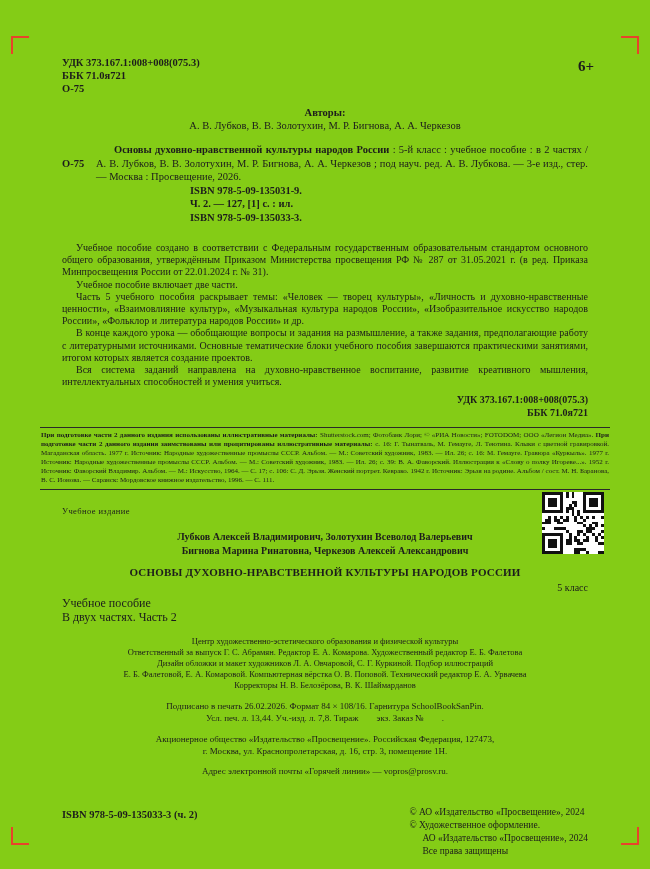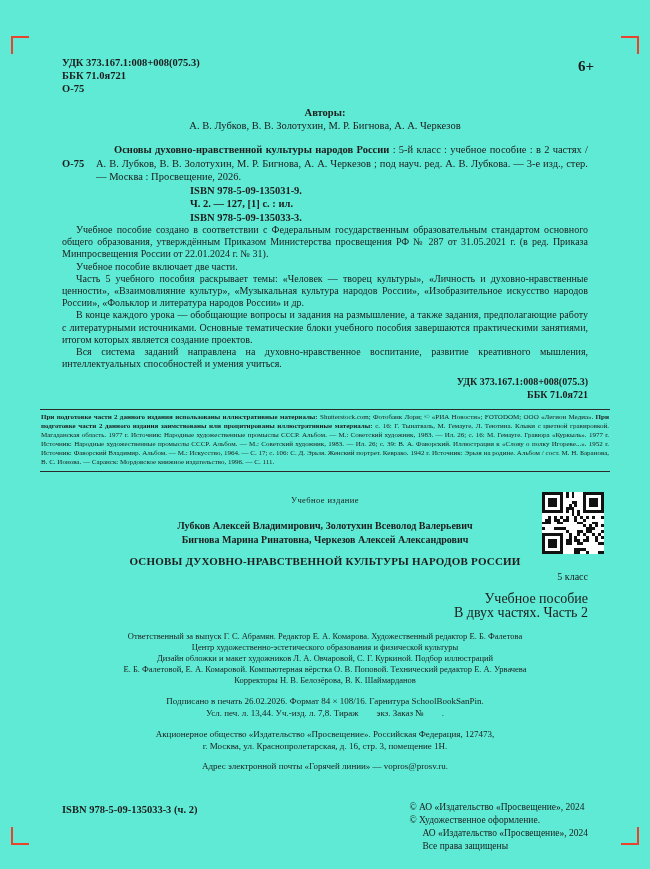--- a/index.html
+++ b/index.html
@@ -1,19 +1,19 @@
 <!DOCTYPE html>
 <html><head>
 <meta charset="utf-8">
 <style>
   html,body{margin:0;padding:0;background:#ffffff;}
   .page{
     position:relative;
     width:650px;height:869px;
-    background:#5eead4;
+    background:#84cc16;
     font-family:"Liberation Serif","DejaVu Serif",serif;
     color:#1c1c1c;
     overflow:hidden;
   }
   .content{padding:56px 62px 0 62px;}
 
   
   .crop{position:absolute;width:16px;height:16px;}
   .crop.tl{left:11px;top:36px;border-top:2px solid #e8432b;border-left:2px solid #e8432b;}
   .crop.tr{right:11px;top:36px;border-top:2px solid #e8432b;border-right:2px solid #e8432b;}
@@ -26,40 +26,40 @@
 
   .authors-block{text-align:center;margin-top:11px;font-size:10.5px;line-height:13px;}
   .authors-block .h{font-weight:bold;}
 
   .biblio{position:relative;margin-top:11px;font-size:10.5px;line-height:13.5px;}
   .biblio .code{position:absolute;left:0;top:13.5px;font-weight:bold;}
   .biblio .entry{margin-left:34px;text-indent:18px;text-align:justify;}
   .biblio .entry .t{font-weight:bold;}
   .biblio .sub{margin-left:128px;font-weight:bold;}
 
-  .annotation{margin-top:0;font-size:10px;line-height:12.2px;text-align:justify;}
+  .annotation{margin-top:18px;font-size:10px;line-height:12.2px;text-align:justify;}
   .annotation p{margin:0;text-indent:14px;}
 
   .udk-right{margin-top:5px;text-align:right;font-size:10px;line-height:13px;font-weight:bold;}
 
   .smallprint{
     margin:8px -22px 0 -22px;
     border-top:1px solid #2a2a2a;border-bottom:1px solid #2a2a2a;
     padding:3px 1px 4px 1px;
     font-size:7px;line-height:9px;text-align:justify;
   }
   .smallprint .b{font-weight:bold;}
 
-  .edition{margin-top:23px;text-align:center;font-size:8.5px;letter-spacing:.4px;}
+  .edition{margin-top:16px;text-align:left;font-size:8.5px;letter-spacing:.4px;}
 
   .imprint-authors{margin-top:14px;text-align:center;font-size:10px;line-height:14px;font-weight:bold;}
 
   .main-title{margin-top:8px;text-align:center;font-size:11px;font-weight:bold;letter-spacing:.2px;}
   .grade{margin-top:4px;text-align:right;font-size:10px;}
-  .subs{margin-top:10px;text-align:right;font-size:14px;line-height:13.5px;}
+  .subs{margin-top:4px;text-align:left;font-size:12px;line-height:13.5px;}
 
   .production{margin-top:12px;text-align:center;font-size:8.5px;line-height:11px;}
   .printinfo{margin-top:9px;text-align:center;font-size:9px;line-height:12px;}
   .publisher{margin-top:9px;text-align:center;font-size:9px;line-height:12px;}
   .email{margin-top:9px;text-align:center;font-size:9px;}
 
   .bottom{display:flex;justify-content:space-between;margin-top:30px;}
   .isbn-block{font-size:10.5px;line-height:17px;font-weight:bold;}
   .copyright{font-size:9.5px;line-height:13px;}
   .copyright .ind{padding-left:13px;}
@@ -124,22 +124,22 @@
     </div>
 
     <div class="main-title">ОСНОВЫ ДУХОВНО-НРАВСТВЕННОЙ КУЛЬТУРЫ НАРОДОВ РОССИИ</div>
     <div class="grade">5 класс</div>
     <div class="subs">
       <div>Учебное пособие</div>
       <div>В двух частях. Часть 2</div>
     </div>
 
     <div class="production">
+      <div>Центр художественно-эстетического образования и физической культуры</div>
       <div>Ответственный за выпуск Г. С. Абрамян. Редактор Е. А. Комарова. Художественный редактор Е. Б. Фалетова</div>
-      <div>Центр художественно-эстетического образования и физической культуры</div>
       <div>Дизайн обложки и макет художников Л. А. Овчаровой, С. Г. Куркиной. Подбор иллюстраций</div>
       <div>Е. Б. Фалетовой, Е. А. Комаровой. Компьютерная вёрстка О. В. Поповой. Технический редактор Е. А. Урвачева</div>
       <div>Корректоры Н. В. Белозёрова, В. К. Шаймарданов</div>
     </div>
 
     <div class="printinfo">
       <div>Подписано в печать 26.02.2026. Формат 84 × 108/16. Гарнитура SchoolBookSanPin.</div>
       <div>Усл. печ. л. 13,44. Уч.-изд. л. 7,8. Тираж&nbsp;&nbsp;&nbsp;&nbsp;&nbsp;&nbsp;&nbsp; экз. Заказ №&nbsp;&nbsp;&nbsp;&nbsp;&nbsp;&nbsp;&nbsp; .</div>
     </div>
 

